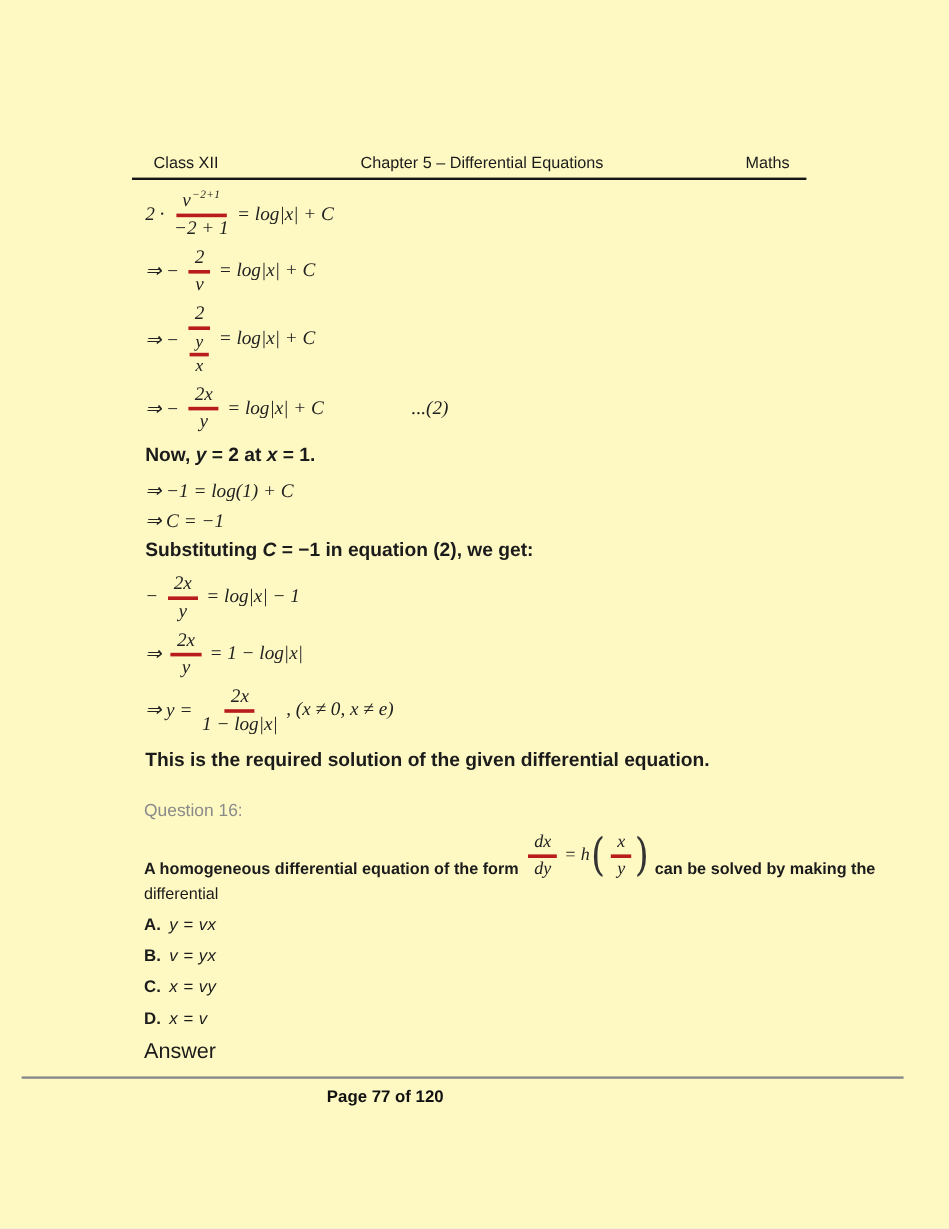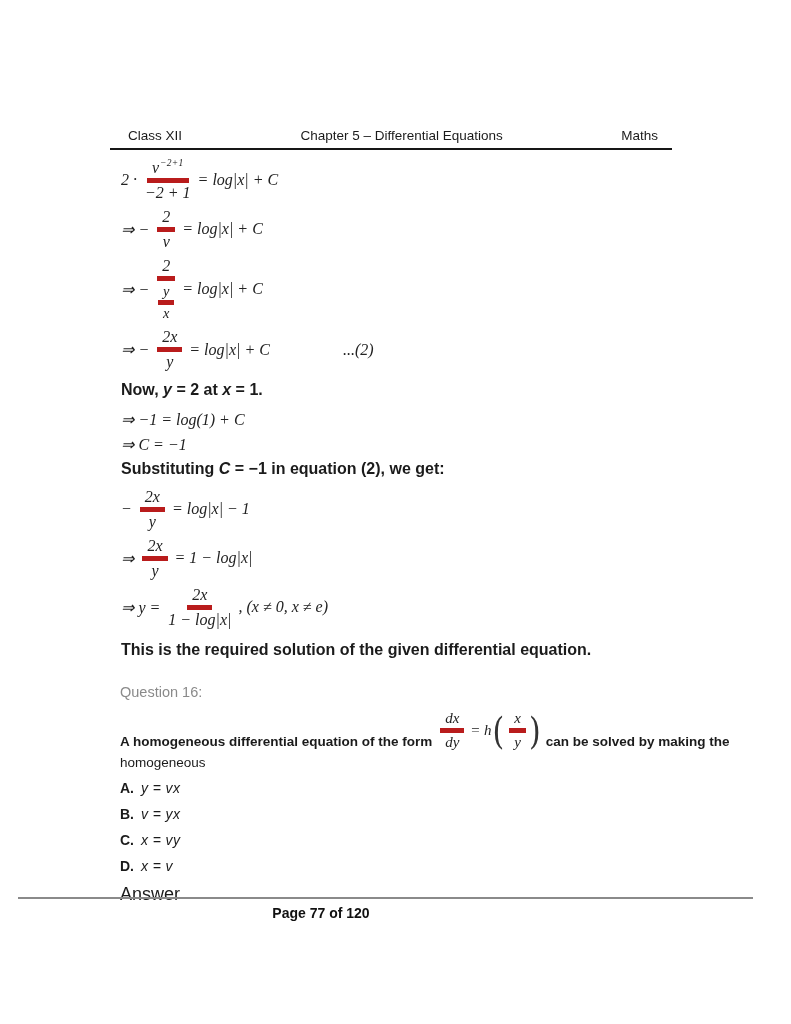--- a/index.html
+++ b/index.html
@@ -1,18 +1,18 @@
 <!DOCTYPE html>
 <html><head>
 <meta charset="utf-8">
 <style>
   * { margin:0; padding:0; box-sizing:border-box; }
   html,body { background:#e8e8e8; }
   .page {
-    width:791px; height:1024px; background:#ffffff; position:relative;
+    width:791px; height:1024px; background:#fef9c3; position:relative;
     font-family:"Liberation Sans", sans-serif; color:#1b1b1b; overflow:hidden;
     margin:0 auto;
   }
   
   .header {
     position:absolute; top:128px; left:110px; width:562px;
     display:flex; justify-content:space-between; align-items:flex-end;
     border-bottom:2px solid #161616; padding-bottom:5px; font-size:13.5px;
   }
   .header .h-left { padding-left:18px; }
@@ -23,21 +23,21 @@
 
   
   .eqrow {
     position:relative; display:flex; align-items:center;
     font-family:"Liberation Serif", serif; font-style:italic;
     font-size:16px; color:#222; margin:0 0 6px 1px; min-height:24px;
   }
   .eqrow .pre { white-space:pre; }
   .eqrow .rhs { margin-left:5px; white-space:pre; }
   .frac { display:inline-flex; flex-direction:column; align-items:center; margin:0 2px 0 4px; line-height:1.12; }
-  .frac .num { padding:0 5px 1px; border-bottom:5px solid #b91c1c; text-align:center; }
+  .frac .num { padding:0 5px 1px; border-bottom:3px solid #b91c1c; text-align:center; }
   .frac .den { padding-top:1px; text-align:center;font-family:Liberation Serif, serif; }
   .subfrac { font-size:0.9em; margin:0; line-height:1.1; }
   .supscript { font-size:9.5px; vertical-align:7px; margin-left:1px; letter-spacing:0.3px; }
   .eqtag { position:absolute; left:222px; top:50%; transform:translateY(-50%); }
 
   
   .textline { font-size:16px; margin:4px 1px 9px; color:#1b1b1b; line-height:1.25;font-weight:bold; }
   .textline .it { font-style:italic; }
   .mb-lg { margin-bottom:12px; }
 
@@ -181,21 +181,21 @@
         <span style="white-space:pre;"> = h</span>
         <span class="bigparen">(</span>
         <span class="frac">
           <span class="num">x</span>
           <span class="den">y</span>
         </span>
         <span class="bigparen">)</span>
       </span>
       <span class="ptext">can be solved by making the</span>
     </div>
-    <div class="qcont">homogeneous</div>
+    <div class="qcont">differential</div>
 
     <div class="opt">
       <span class="lbl">A.</span>
       <span class="val">y = vx</span>
     </div>
     <div class="opt">
       <span class="lbl">B.</span>
       <span class="val">v = yx</span>
     </div>
     <div class="opt">

